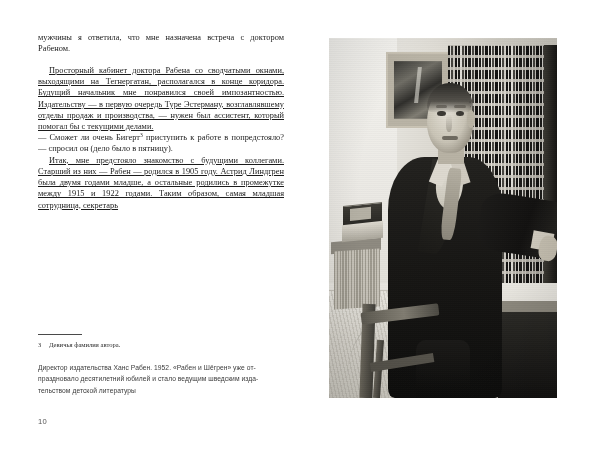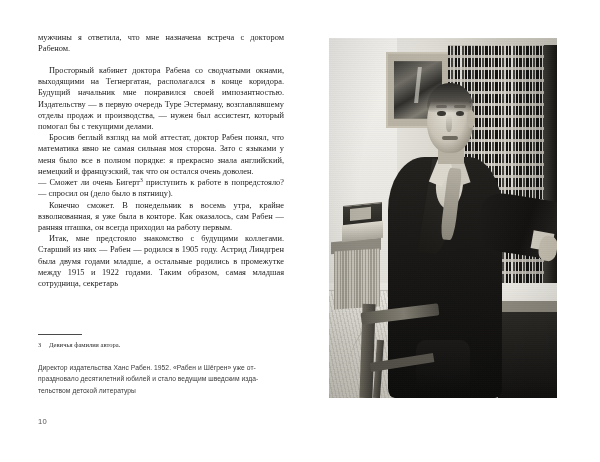--- a/index.html
+++ b/index.html
@@ -30,21 +30,21 @@
     font-size: 8.35px;
     line-height: 11.22px;
     color: #1b1b1b;
     text-align: justify;
     text-justify: inter-word;
     hyphens: manual;
     letter-spacing: 0.02px;
   }
   #body-text p { margin: 0; }
   #body-text p.first { text-indent: 0; }
-  #body-text p.indent { text-indent: 11px; }
+  #body-text p.indent { text-indent: 11px; text-decoration: underline; }
   #body-text p.gap { margin-top: 10.5px; }
   #body-text p.dialogue { text-indent: 0; }
   #body-text sup {
     font-size: 5.6px;
     vertical-align: 2.6px;
     line-height: 0;
   }
 
   
   #footnote-block {
@@ -379,23 +379,21 @@
 </head>
 <body>
 
 <div id="spread">
 
   <div id="left-page">
 
     <div id="body-text">
       <p class="first">мужчины я ответила, что мне назначена встреча с док­тором Рабеном.</p>
       <p class="indent gap">Просторный кабинет доктора Рабена со сводчатыми окнами, выходящими на Тегнергатан, располагался в конце коридора. Будущий начальник мне понравился своей импозантностью. Издательству — в первую оче­редь Туре Эстерману, возглавлявшему отделы продаж и производства, — нужен был ассистент, который по­могал бы с текущими делами.</p>
-      <p class="indent">Бросив беглый взгляд на мой аттестат, доктор Ра­бен понял, что математика явно не самая сильная моя сторона. Зато с языками у меня было все в полном порядке: я прекрасно знала английский, немецкий и французский, так что он остался очень доволен.</p>
       <p class="dialogue"><span>— Сможет ли очень Бигерт</span><sup>3</sup> <span>приступить к работе в по­предстояло? — спросил он (дело было в пятницу).</span></p>
-      <p class="indent">Конечно сможет. В понедельник в восемь утра, край­не взволнованная, я уже была в конторе. Как оказалось, сам Рабен — ранняя пташка, он всегда приходил на ра­боту первым.</p>
       <p class="indent">Итак, мне предстояло знакомство с будущими колле­гами. Старший из них — Рабен — родился в 1905 году. Астрид Линдгрен была двумя годами младше, а осталь­ные родились в промежутке между 1915 и 1922 годами. Таким образом, самая младшая сотрудница, секретарь</p>
     </div>
 
     <div id="footnote-block">
       <div id="footnote-rule"></div>
       <div id="footnote-row">
         <span id="footnote-marker">3</span>
         <span id="footnote-text">Девичья фамилия автора.</span>
       </div>
     </div>

